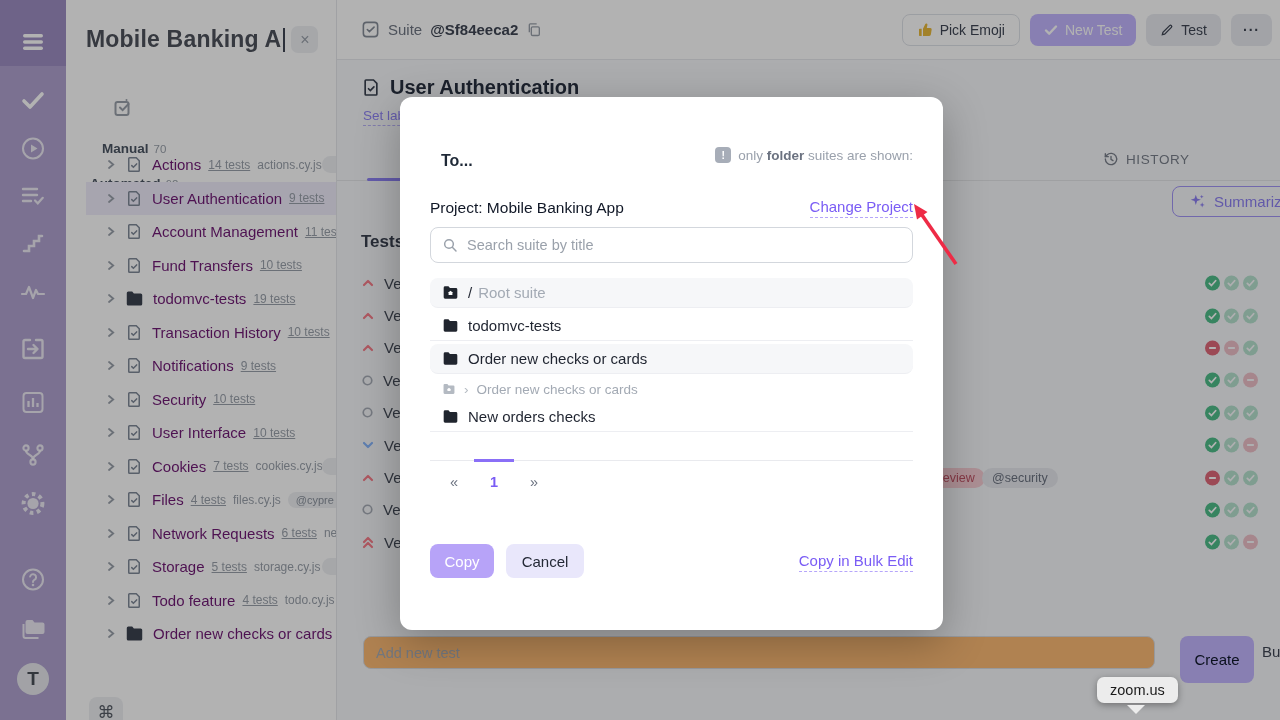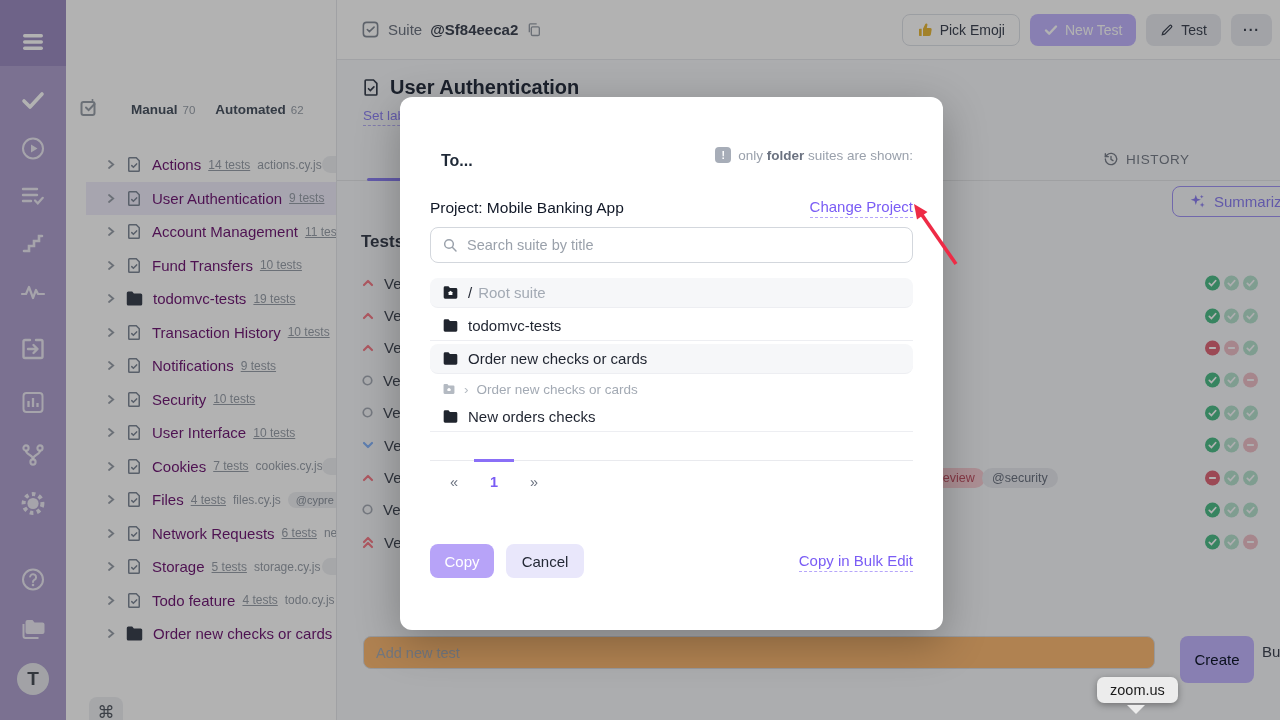--- a/index.html
+++ b/index.html
@@ -16,21 +16,21 @@
            display:flex; align-items:center; justify-content:center; }
 
   
   .panel { position:absolute; left:66px; top:0; width:271px; height:720px; background:#ffffff;
            border-right:1px solid #e5e7eb; z-index:1; overflow:hidden; }
   .ptitle-row { position:absolute; left:20px; top:26px; display:flex; align-items:center; }
   .ptitle { font-size:23px; font-weight:bold; color:#4e525c; letter-spacing:.2px; white-space:nowrap; }
   .caret { width:2px; height:24px; background:#3f4654; margin-left:2px; }
   .close-chip { margin-left:6px; width:27px; height:27px; border-radius:7px; background:#eef0f3;
                 color:#9aa1ab; font-size:16px; display:flex; align-items:center; justify-content:center; }
-  .ptabs { position:absolute; left:24px; top:98px; display:flex; align-items:center; gap:20px; }
+  .ptabs { position:absolute; left:24px; top:98px; display:flex; align-items:center; gap:20px;flex-direction:column; }
   .ptab { font-size:13.5px; color:#4b5563; font-weight:bold; display:flex; align-items:baseline; gap:5px; }
   .ptab .cnt { font-size:11.5px; color:#9aa1ab; font-weight:normal; }
   .tree { position:absolute; left:0; top:148px; right:0; }
   .trow { display:flex; align-items:center; height:33.5px; padding-left:40px; position:relative; white-space:nowrap; }
   .trow.sel { background:#efecfb; margin-left:20px; padding-left:20px; }
   .chev { color:#9aa1ab; flex:0 0 auto; margin-right:9px; }
   .ticon { color:#808a99; flex:0 0 auto; margin-right:9px; }
   .ficon { color:#3b4250; flex:0 0 auto; margin-right:9px; }
   .tname { font-size:15px; color:#701a75; }
   .tcount { font-size:12px; color:#9aa1ab; margin-left:7px;text-decoration:underline; }
@@ -212,20 +212,25 @@
     <span class="ric" style="top:617px">
       <svg width="27" height="24" viewBox="0 0 27 24">
           <path d="M4 7v12a2 2 0 0 0 2 2h13" fill="none" stroke="currentColor" stroke-width="2"></path>
           <path d="M8 3h5l2 2.5h8a2 2 0 0 1 2 2V15a2 2 0 0 1-2 2H8a2 2 0 0 1-2-2V5a2 2 0 0 1 2-2z" fill="currentColor"></path>
         </svg>
     </span>
     <div class="rlogo">T</div>
   </div>
 
   <div class="panel">
+    <div class="ptitle-row">
+      <span class="ptitle">Mobile Banking A</span>
+      <span class="caret"></span>
+      <span class="close-chip">×</span>
+    </div>
     <div class="ptabs">
       <span class="ric" style="position:static;color:#9aa1ab">
         <svg width="21" height="19" viewBox="0 0 21 19" fill="none" stroke="currentColor" stroke-width="2">
             <rect x="2" y="4" width="13" height="13" rx="2"></rect>
             <path d="M6.5 9.5l2.6 2.6L15 6M13 2h0" stroke-linecap="round"></path>
           </svg>
       </span>
       <span class="ptab">
           <span>Manual</span>
           <span class="cnt">70</span>

